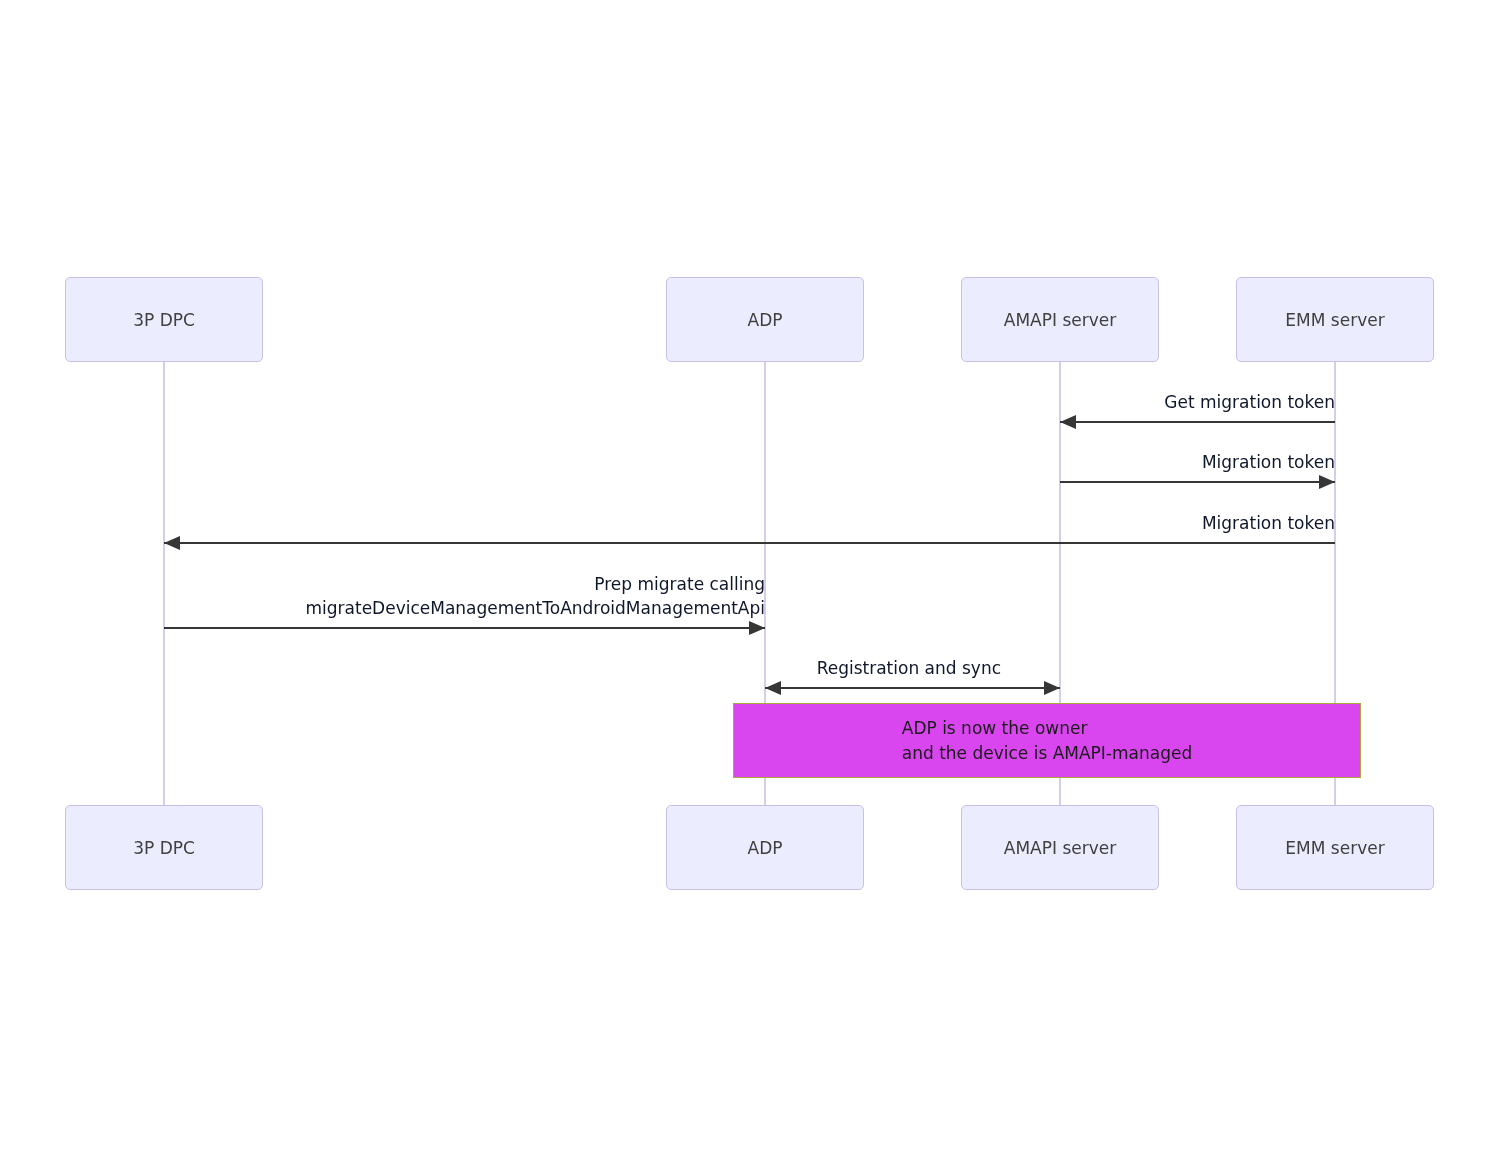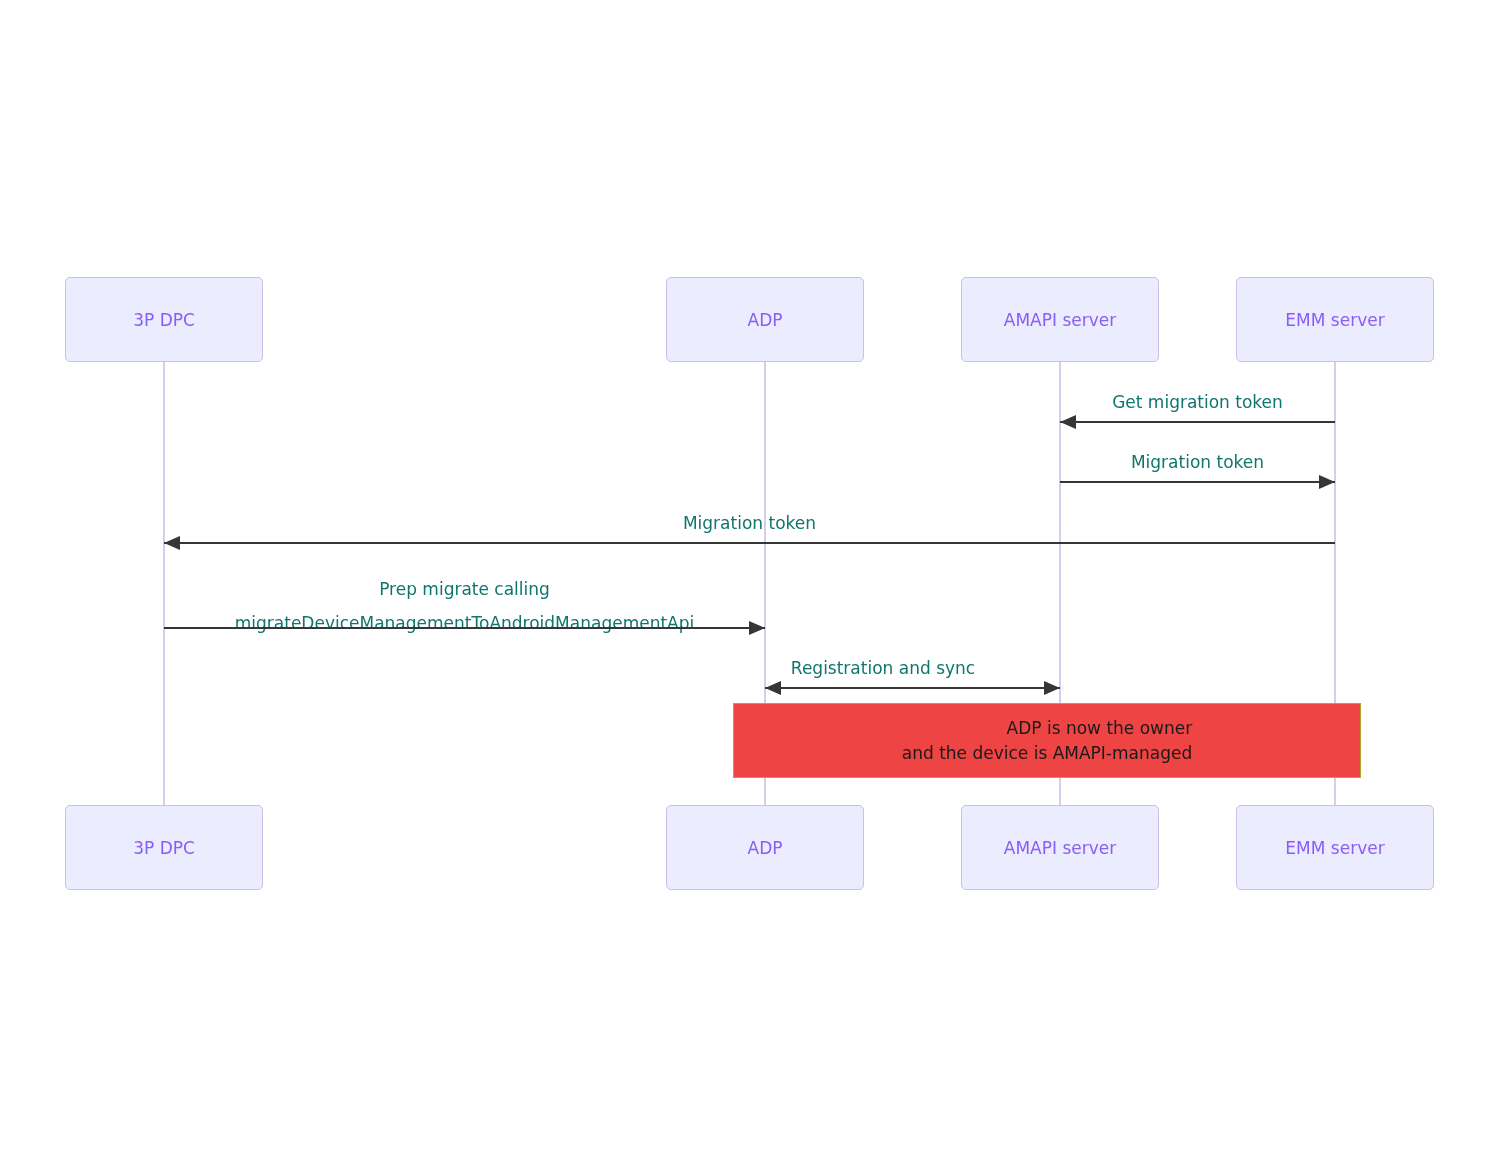--- a/index.html
+++ b/index.html
@@ -29,40 +29,40 @@
     width: 198px;
     height: 85px;
     background: #ececff;
     border: 1px solid #c9c0e8;
     border-radius: 5px;
     box-sizing: border-box;
     display: flex;
     align-items: center;
     justify-content: center;
     font-size: 17px;
-    color: #8b5cf6;
+    color: #404040;
   }
   .actor.top { top: 277px; }
   .actor.bottom { top: 805px; }
   
   .msg-line {
     position: absolute;
     height: 0;
     border-top: 2px solid #363636;
   }
   
   .msg-label {
     position: absolute;
-    text-align: center;
+    text-align: right;
     font-size: 17px;
     line-height: 20px;
-    color: #0f766e;
+    color: #0f172a;
     white-space: pre-line;
   }
-  .msg-label.two-line { line-height: 34px; }
+  .msg-label.two-line { line-height: 24px; }
   
   .arrow-left {
     position: absolute;
     width: 0; height: 0;
     border-top: 7px solid transparent;
     border-bottom: 7px solid transparent;
     border-right: 16px solid #363636;
   }
   .arrow-right {
     position: absolute;
@@ -71,27 +71,27 @@
     border-bottom: 7px solid transparent;
     border-left: 16px solid #363636;
   }
   
   .note {
     position: absolute;
     left: 733px;
     top: 703px;
     width: 628px;
     height: 75px;
-    background: #ef4444;
+    background: #d946ef;
     border: 1px solid #aaaa33;
     box-sizing: border-box;
     display: flex;
     align-items: center;
     justify-content: center;
-    text-align: right;
+    text-align: left;
     font-size: 17px;
     line-height: 25px;
     color: #1a1a1a;
     white-space: pre-line;
   }
 </style>
 </head>
 <body>
 
 <div id="canvas">

